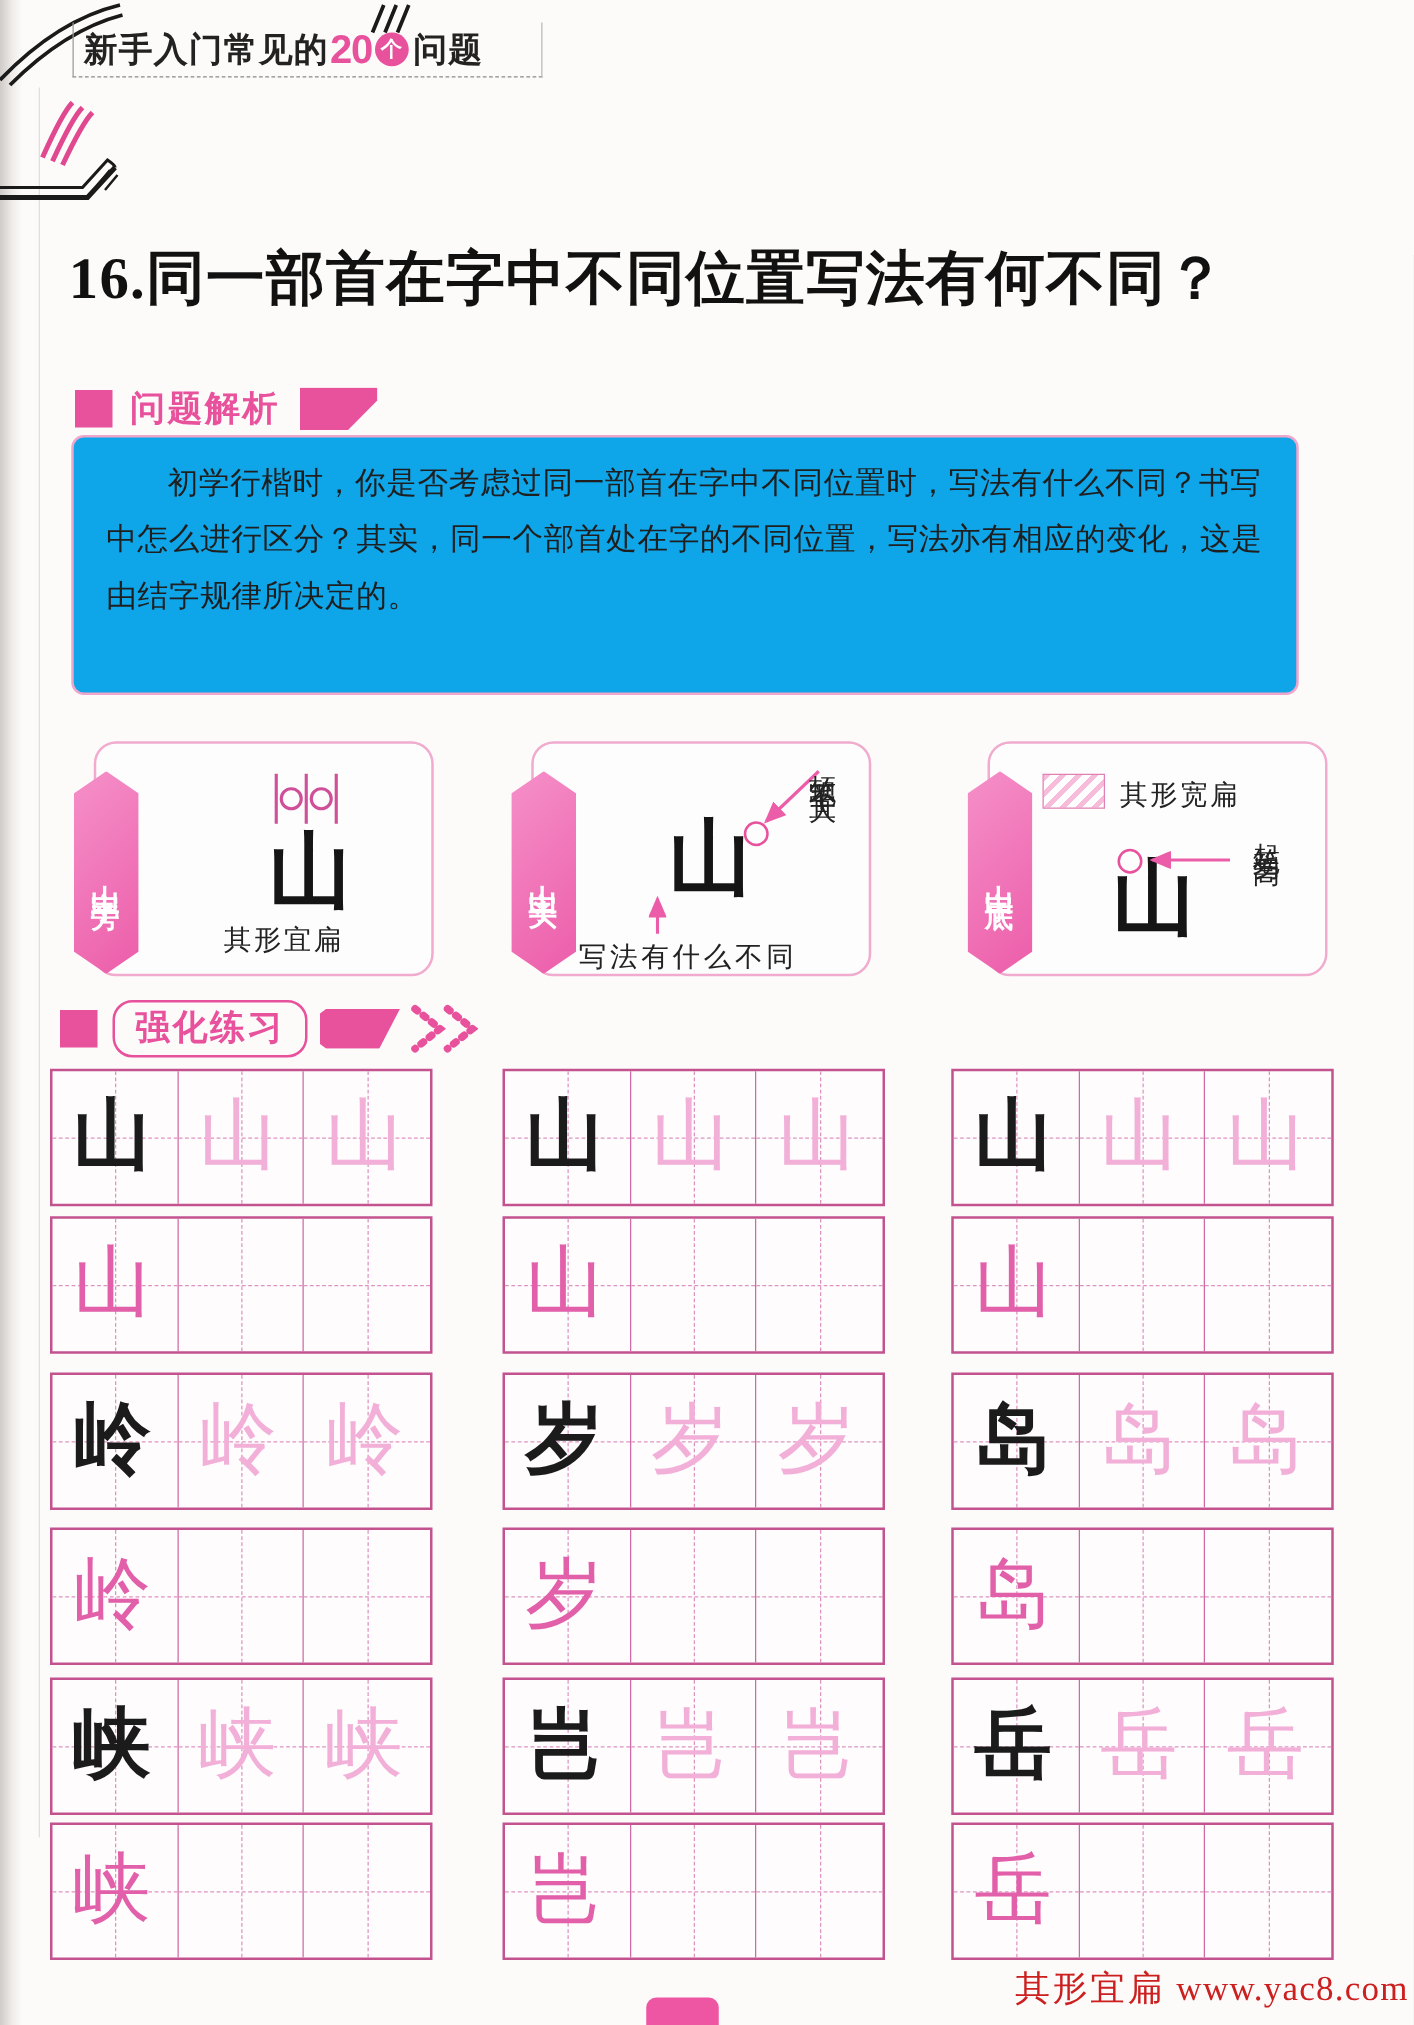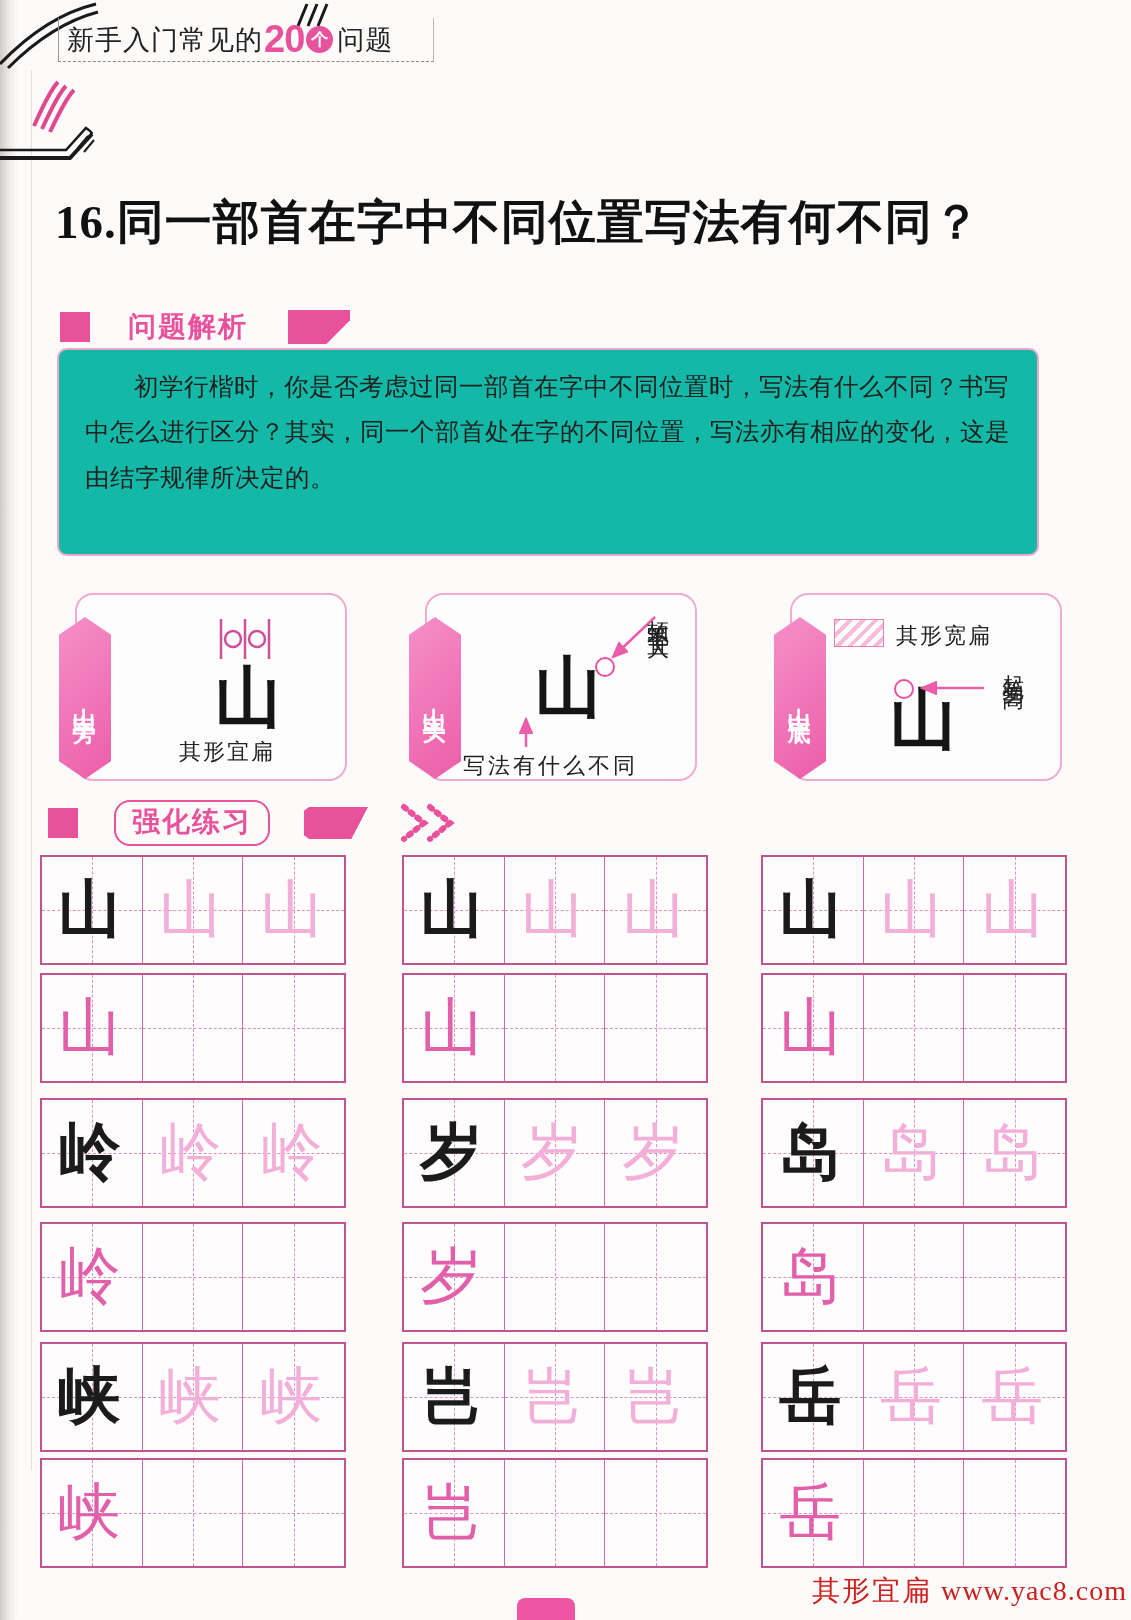--- a/index.html
+++ b/index.html
@@ -20,52 +20,52 @@
   
   .book-icon{position:absolute;left:-6px;top:0;}
   .slashes-icon{position:absolute;left:292px;top:2px;}
   .badge{
     position:absolute;left:58px;top:18px;width:376px;height:44px;
     border-left:1px solid #9a9a9a;border-right:1px solid #b9b9b9;
     border-bottom:1px dashed #8a8a8a;
     display:flex;align-items:center;padding-left:8px;box-sizing:border-box;
   }
   .badge-text{font-family:"Liberation Sans","DejaVu Sans",sans-serif;
-    font-weight:normal;font-size:27px;color:#222;letter-spacing:1px;}
+    font-weight:bold;font-size:27px;color:#222;letter-spacing:1px;}
   .badge-num{font-family:"Liberation Sans","DejaVu Sans",sans-serif;
-    font-weight:bold;font-size:38px;color:#e8519c;letter-spacing:-1px;padding:0 1px;}
+    font-weight:bold;font-size:32px;color:#e8519c;letter-spacing:-1px;padding:0 1px;}
   .badge-circle{display:inline-flex;align-items:center;justify-content:center;
     width:27px;height:27px;border-radius:50%;background:#e8519c;color:#fff;
     font-size:17px;font-weight:bold;margin:0 4px 0 1px;
     font-family:"Liberation Sans","DejaVu Sans",sans-serif;}
 
   
   .main-title{
     position:absolute;left:55px;top:160px;width:1020px;
     font-size:47px;font-weight:bold;letter-spacing:1px;
     font-family:"Liberation Serif","DejaVu Serif",serif;color:#111;
   }
 
   
-  .sec-head{position:absolute;display:flex;align-items:center;gap:24px;}
+  .sec-head{position:absolute;display:flex;align-items:center;}
   .sec-head .sq{width:30px;height:30px;background:#e8519c;}
   .sec-head .lbl{
     font-family:"Liberation Sans","DejaVu Sans",sans-serif;
     font-weight:bold;font-size:28px;color:#e8519c;letter-spacing:2px;
     padding:0 14px;
   }
   .analysis-head{left:60px;top:308px;}
   .analysis-head .flag{
     width:62px;height:34px;background:#e8519c;
     clip-path:polygon(0 0,100% 0,100% 30%,62% 100%,0 100%);
     margin-left:2px;
   }
   .analysis-box{
     position:absolute;left:57px;top:348px;width:982px;height:208px;
-    border:2px solid #efa6cb;border-radius:10px;background:#14b8a6;
+    border:2px solid #efa6cb;border-radius:10px;background:#0ea5e9;
     box-sizing:border-box;padding:14px 26px 0 26px;
   }
   .analysis-box p{
     margin:0;font-size:24.5px;line-height:1.85;letter-spacing:0.5px;
     text-indent:2em;color:#1f1f1f;
   }
 
   
   .ex-box{
     position:absolute;top:593px;width:272px;height:188px;

